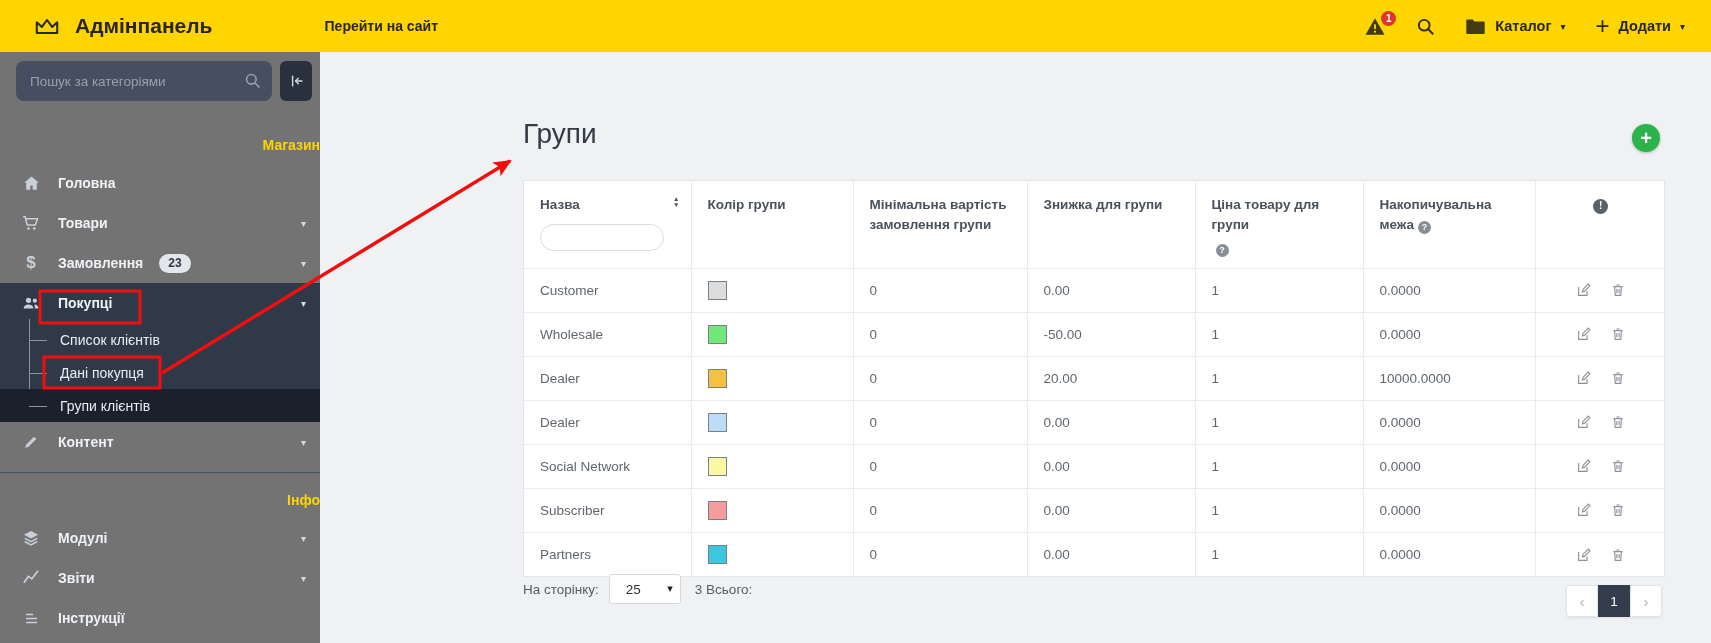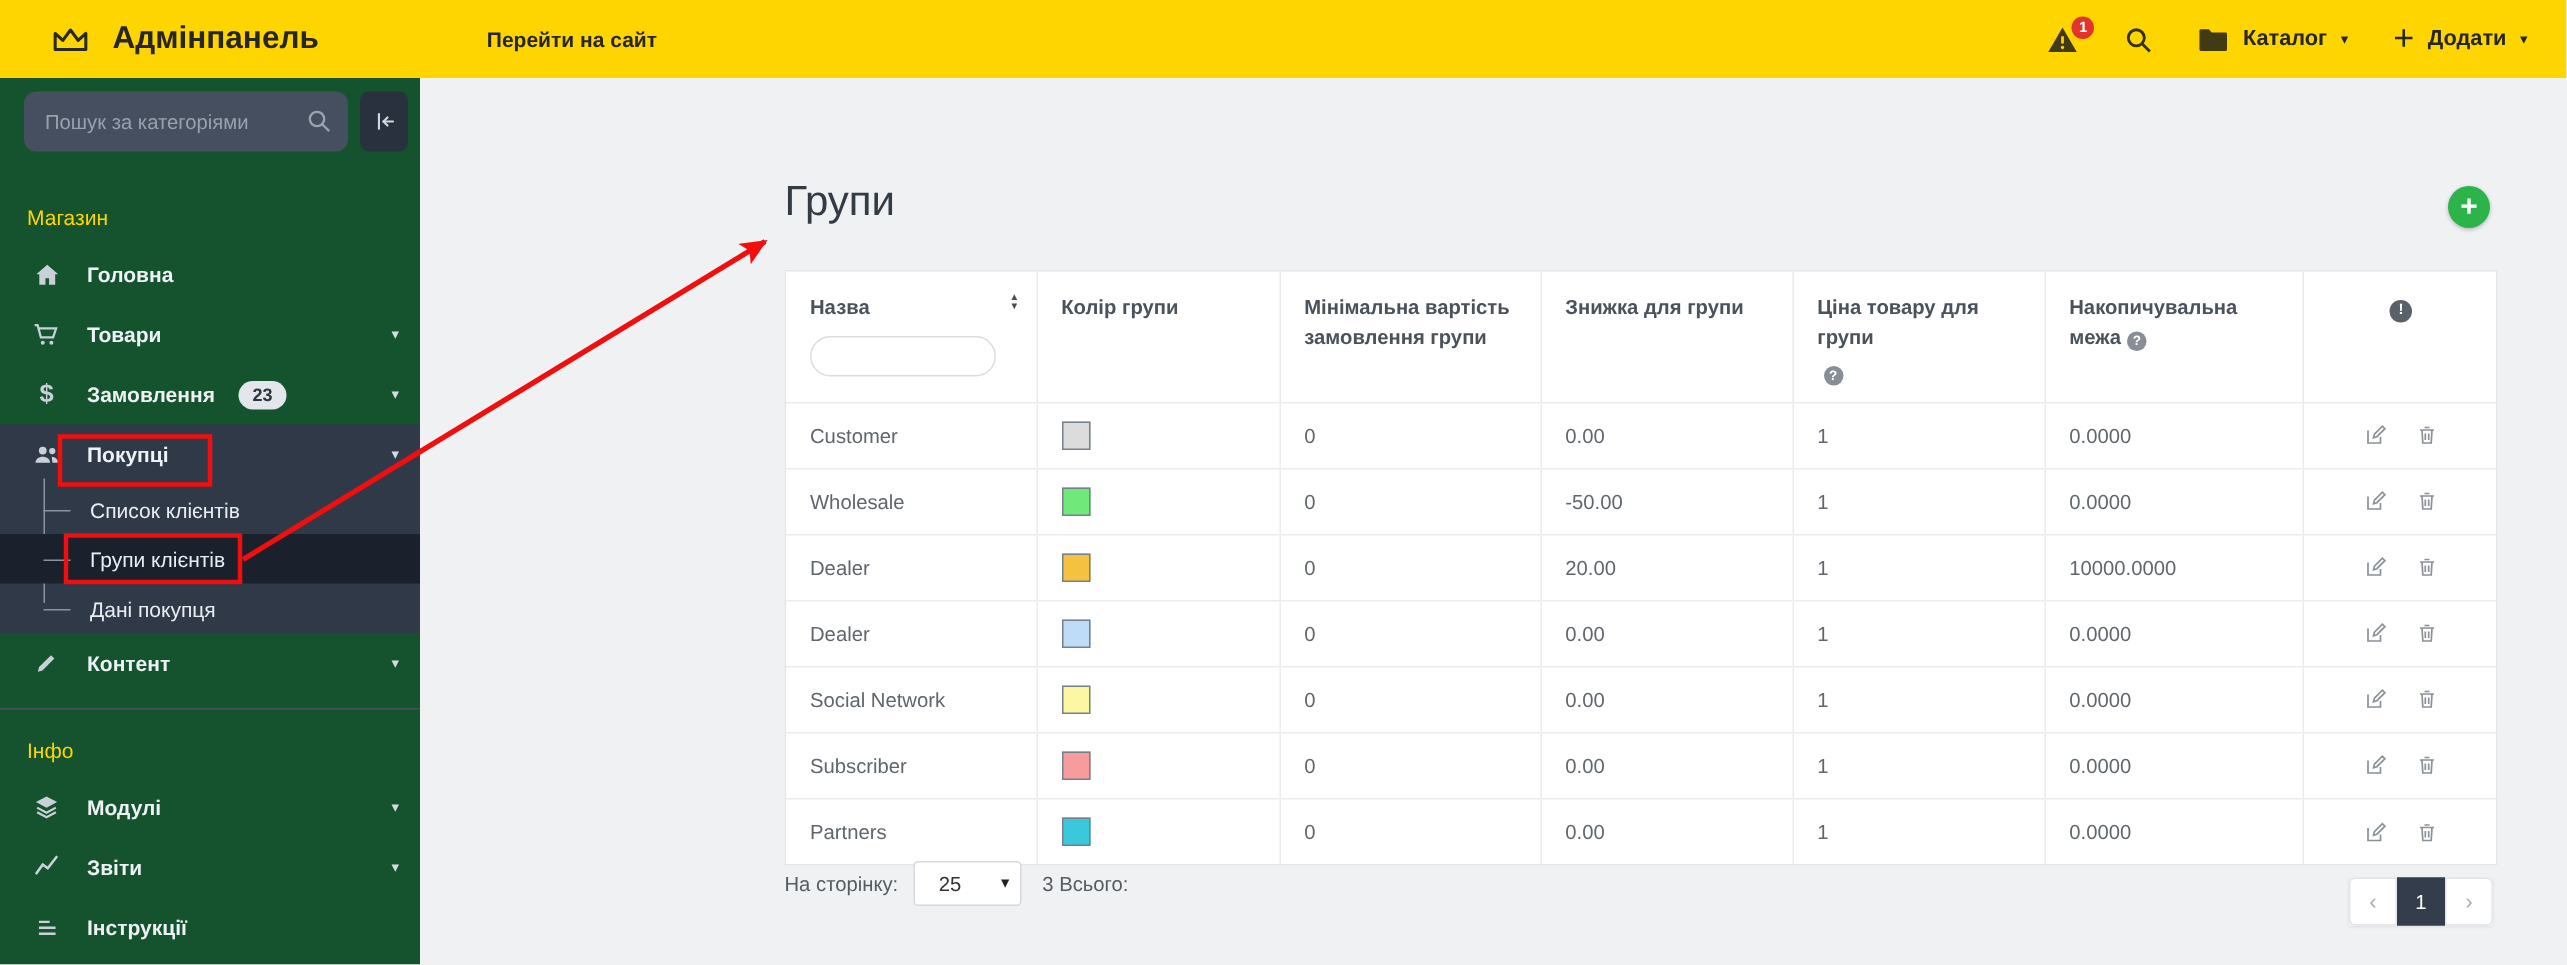--- a/index.html
+++ b/index.html
@@ -17,32 +17,32 @@
   .warn-wrap { position:relative; display:flex; cursor:pointer; }
   .warn-badge { position:absolute; top:-6px; right:-10px; width:15px; height:15px; border-radius:50%;
                 background:#E3342B; color:#fff; font-size:10px; font-weight:700;
                 display:flex; align-items:center; justify-content:center; }
   .top-group { display:flex; align-items:center; gap:9px; cursor:pointer; }
   .top-label { font-size:14.5px; font-weight:700; color:#262626; }
   .caret { font-size:10px; color:#262626; }
   .plus-glyph { font-size:24px; font-weight:400; color:#262626; line-height:20px; }
 
   
-  .sidebar { position:absolute; top:52px; left:0; width:280px; height:591px; background:#14532d;
+  .sidebar { position:absolute; top:52px; left:0; width:320px; height:591px; background:#737373;
              color:#ECEFF4; z-index:10; }
   .search-row { display:flex; gap:8px; padding:9px 8px 0 16px; }
   .search-wrap { position:relative; flex:1; }
   .side-search { width:100%; height:40px; background:#454F5F; border:none; border-radius:8px;
                  color:#DFE3E9; font-size:13.5px; padding:0 36px 0 14px; outline:none;
                  font-family:"Liberation Sans","DejaVu Sans",sans-serif; }
   .side-search::placeholder { color:#98A1AD; }
   .search-ico { position:absolute; right:11px; top:11px; }
   .collapse-btn { width:32px; height:40px; background:#29303E; border-radius:6px;
                   display:flex; align-items:center; justify-content:center; cursor:pointer; }
-  .section-label { margin:36px 0 10px; padding-left:18px; color:#FFD500; font-size:14px; font-weight:400; }
+  .section-label { margin:36px 0 10px; padding-left:18px; color:#FFD500; font-size:14px; font-weight:700;text-align:right; }
   .section-label.info { margin-top:19px; }
   .mi { position:relative; height:40px; display:flex; align-items:center; padding-left:20px; gap:16px; cursor:pointer; }
   .mi-icon { width:22px; display:flex; justify-content:center; color:#C9D0DA; }
   .mi-label { font-size:14px; font-weight:700; color:#EEF1F6; }
   .mi-caret { position:absolute; right:14px; font-size:10px; color:#D6DBE2; }
   .badge { background:#E3E6EA; color:#2E3540; font-size:12px; font-weight:700;
            border-radius:10px; padding:2.5px 9px; }
   .grp { background:#303948; }
   .submenu { position:relative; }
   .submenu::before { content:""; position:absolute; left:29px; top:-4px; height:calc(100% - 16px);
@@ -217,25 +217,25 @@
             <path d="M16.2 13.7c2.8.2 4.9 1.9 4.9 4.9h-4.4z"></path>
           </svg>
       </span>
       <span class="mi-label">Покупці</span>
       <span class="mi-caret">▾</span>
     </div>
     <div class="submenu">
       <div class="sub-item">
         <span>Список клієнтів</span>
       </div>
+      <div class="sub-item">
+        <span>Дані покупця</span>
+      </div>
       <div class="sub-item active">
         <span>Групи клієнтів</span>
-      </div>
-      <div class="sub-item">
-        <span>Дані покупця</span>
       </div>
     </div>
   </div>
 
   <div class="mi">
     <span class="mi-icon">
       <svg width="18" height="18" viewBox="0 0 24 24" fill="currentColor">
           <path d="M4.3 19.7l1.1-4.1L16 5l3 3L8.4 18.6z"></path>
         </svg>
     </span>

